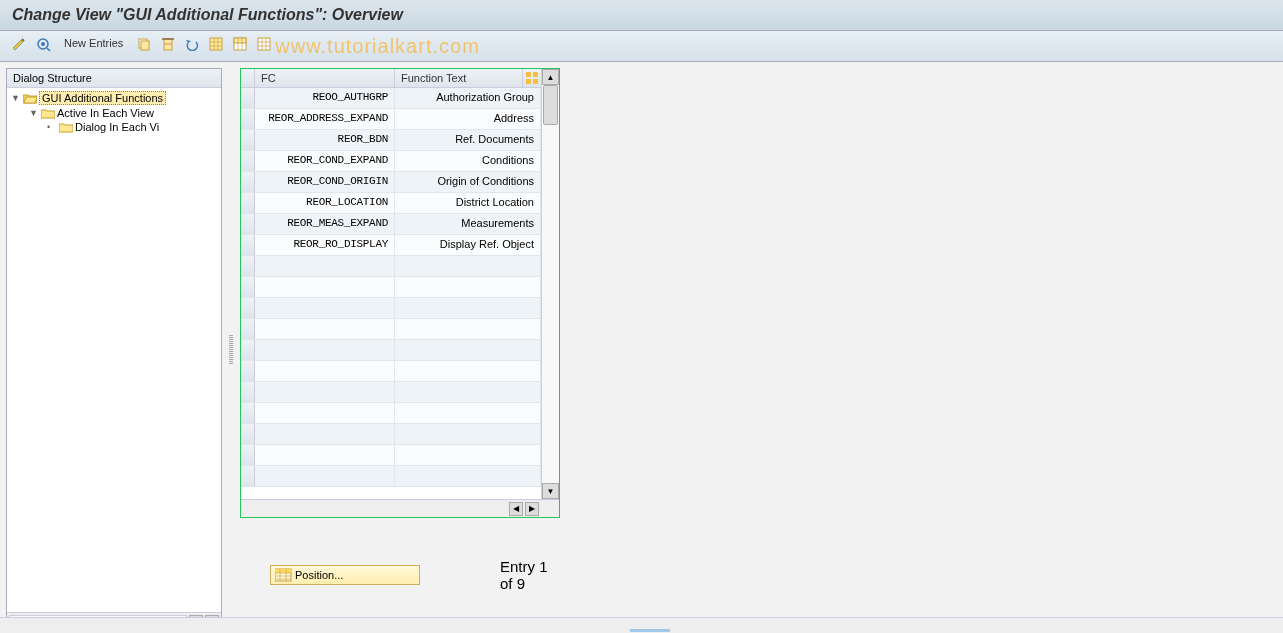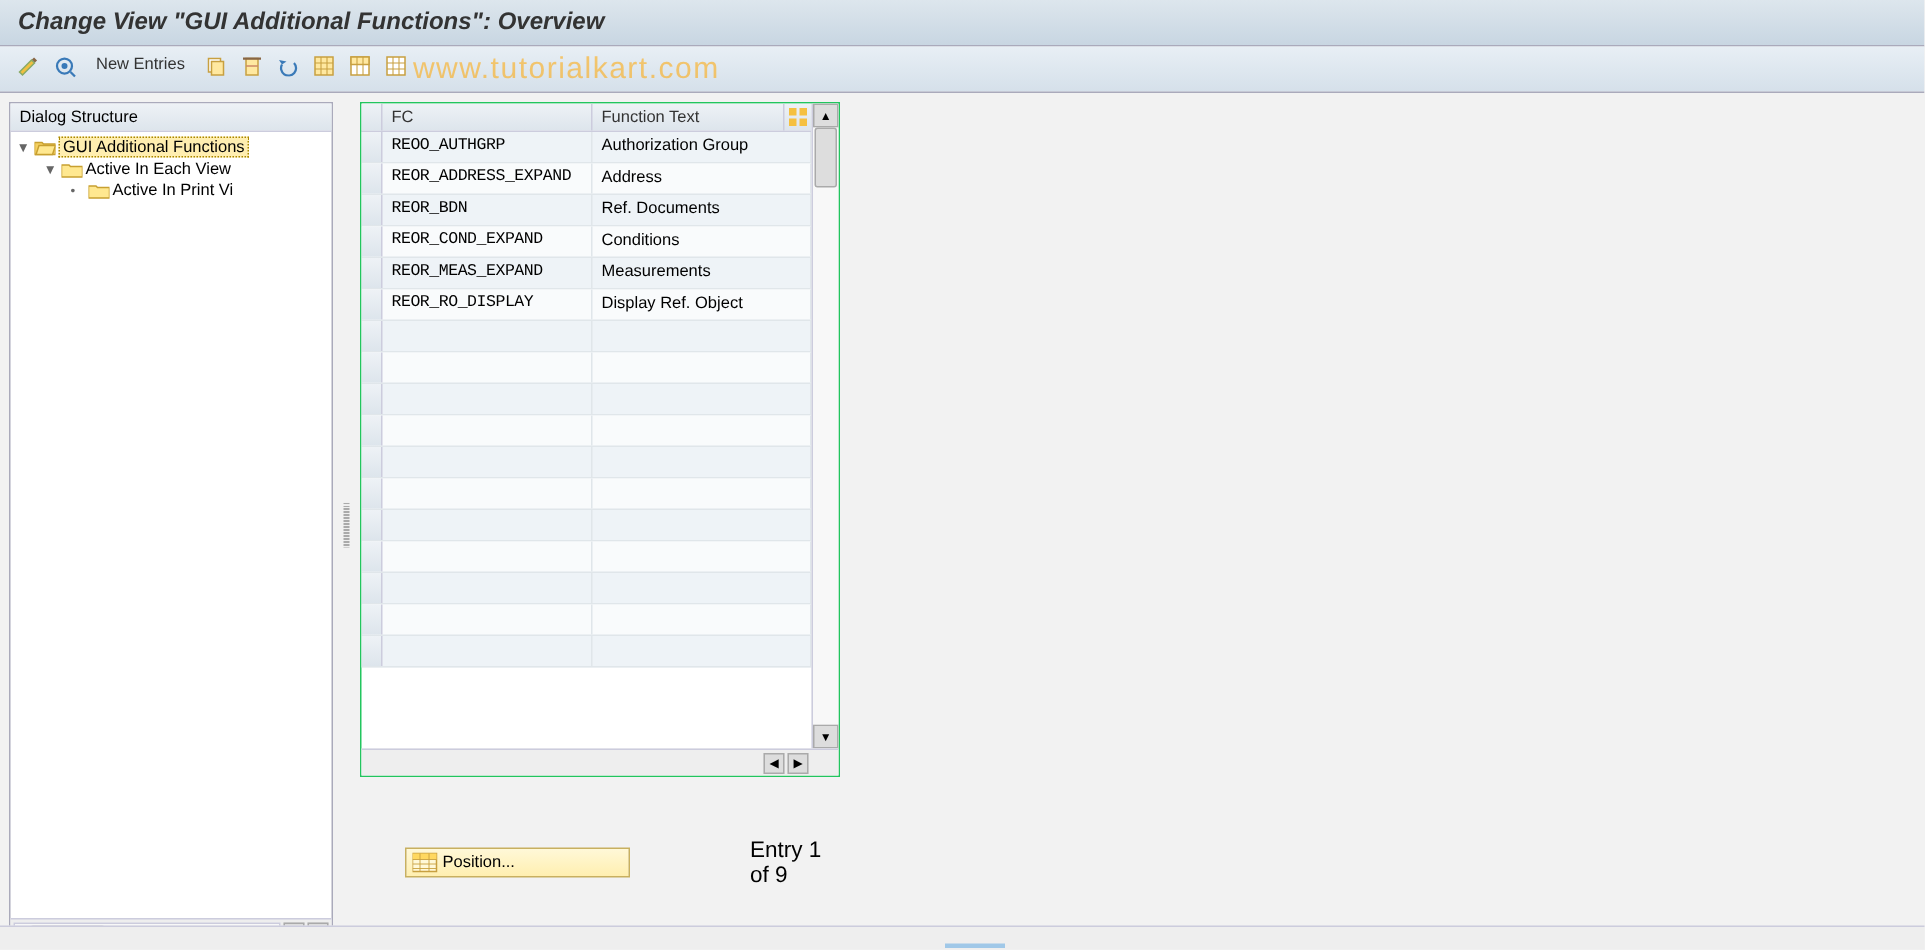--- a/index.html
+++ b/index.html
@@ -37,21 +37,21 @@
     .table-wrap { border:1px solid #22c55e; background:#fff; height:450px; display:flex;flex-direction:column;}
     .table-grid { flex:1; display:flex; overflow:hidden;}
     .table-main { flex:1; overflow:hidden;}
     .thead { display:flex; background:linear-gradient(#eef2f6,#dde5ec); border-bottom:1px solid #ccd;}
     .th { padding:3px 6px; font-size:11px; border-right:1px solid #ccd; color:#333;}
     .th-rowsel { width:14px; border-right:1px solid #ccd; background:linear-gradient(#eef2f6,#dde5ec);}
     .th-fc { width:140px;}
     .th-ft { width:130px; flex:1;}
     .th-cfg { width:18px; display:flex;align-items:center;justify-content:center;}
     .tbody {}
-    .trow { display:flex; height:21px; border-bottom:1px solid #e0e6ea;}
+    .trow { display:flex; height:21px; border-bottom:1px solid #e0e6ea;text-align:right;}
     .trow:nth-child(even) { background:#f9fbfc;}
     .trow:nth-child(odd) { background:#eef3f7;}
     .td-rowsel { width:14px; background:linear-gradient(#eef2f6,#dde5ec); border-right:1px solid #ccd; cursor:pointer;}
     .td { padding:3px 6px; font-size:11px; border-right:1px solid #e0e6ea; overflow:hidden; white-space:nowrap;}
     .td-fc { width:140px; font-family:'Courier New',monospace; letter-spacing:-0.3px;}
     .td-ft { width:130px; flex:1;}
     .vscroll { width:18px; background:#eee; border-left:1px solid #ccd; display:flex;flex-direction:column;}
     .vsb-btn { height:16px; background:#ddd; border:1px solid #aaa; display:flex;align-items:center;justify-content:center; font-size:8px; cursor:pointer;}
     .vsb-track { flex:1; background:#f8f8f8; position:relative;}
     .vsb-thumb { position:absolute; top:0;left:1px;right:1px;height:40px;background:#ddd;border:1px solid #aaa;border-radius:2px;}
@@ -153,21 +153,21 @@
           </span>
         <span>Active In Each View</span>
       </div>
       <div class="tree-item tree-lv3">
         <span class="tree-toggle">•</span>
         <span class="folder-ico">
             <svg width="14" height="11">
               <path d="M0 2 L0 10 L14 10 L14 3 L6 3 L5 2 Z" fill="#ffe890" stroke="#c8a030"></path>
             </svg>
           </span>
-        <span>Active In Print Vi</span>
+        <span>Dialog In Each Vi</span>
       </div>
     </div>
     <div class="hscroll-bar">
       <div class="track">
           <div class="thumb"></div>
         </div>
       <div class="scroll-btn">◀</div>
       <div class="scroll-btn">▶</div>
     </div>
   </div>
@@ -209,20 +209,30 @@
                 <div class="td td-fc">REOR_BDN</div>
                 <div class="td td-ft">Ref. Documents</div>
               </div>
               <div class="trow">
                 <div class="td-rowsel"></div>
                 <div class="td td-fc">REOR_COND_EXPAND</div>
                 <div class="td td-ft">Conditions</div>
               </div>
               <div class="trow">
                 <div class="td-rowsel"></div>
+                <div class="td td-fc">REOR_COND_ORIGIN</div>
+                <div class="td td-ft">Origin of Conditions</div>
+              </div>
+              <div class="trow">
+                <div class="td-rowsel"></div>
+                <div class="td td-fc">REOR_LOCATION</div>
+                <div class="td td-ft">District Location</div>
+              </div>
+              <div class="trow">
+                <div class="td-rowsel"></div>
                 <div class="td td-fc">REOR_MEAS_EXPAND</div>
                 <div class="td td-ft">Measurements</div>
               </div>
               <div class="trow">
                 <div class="td-rowsel"></div>
                 <div class="td td-fc">REOR_RO_DISPLAY</div>
                 <div class="td td-ft">Display Ref. Object</div>
               </div>
               <div class="trow">
                 <div class="td-rowsel"></div>

